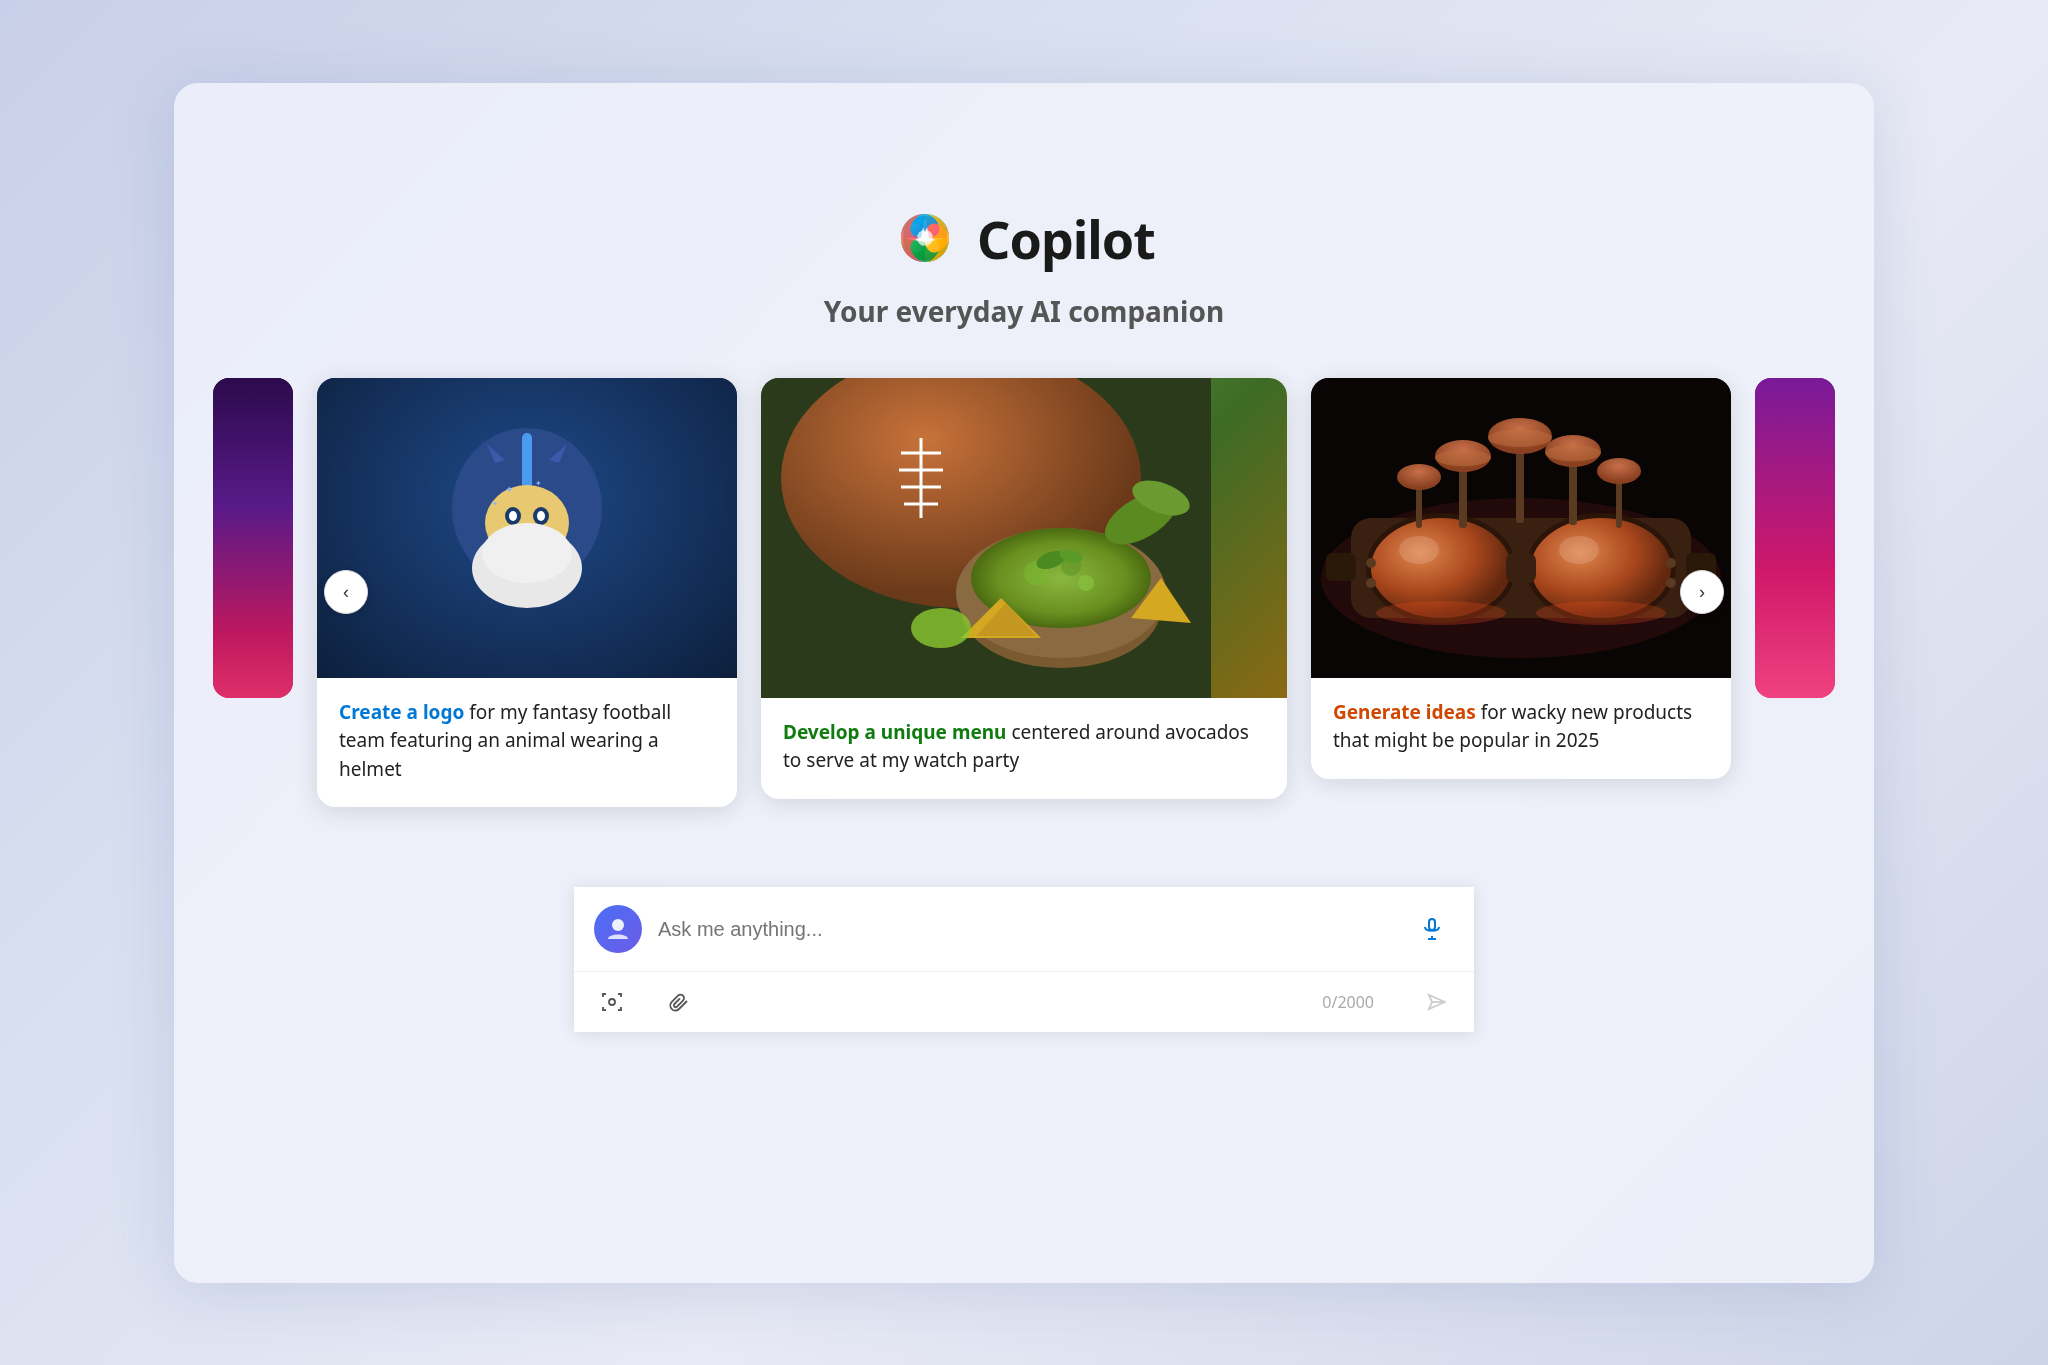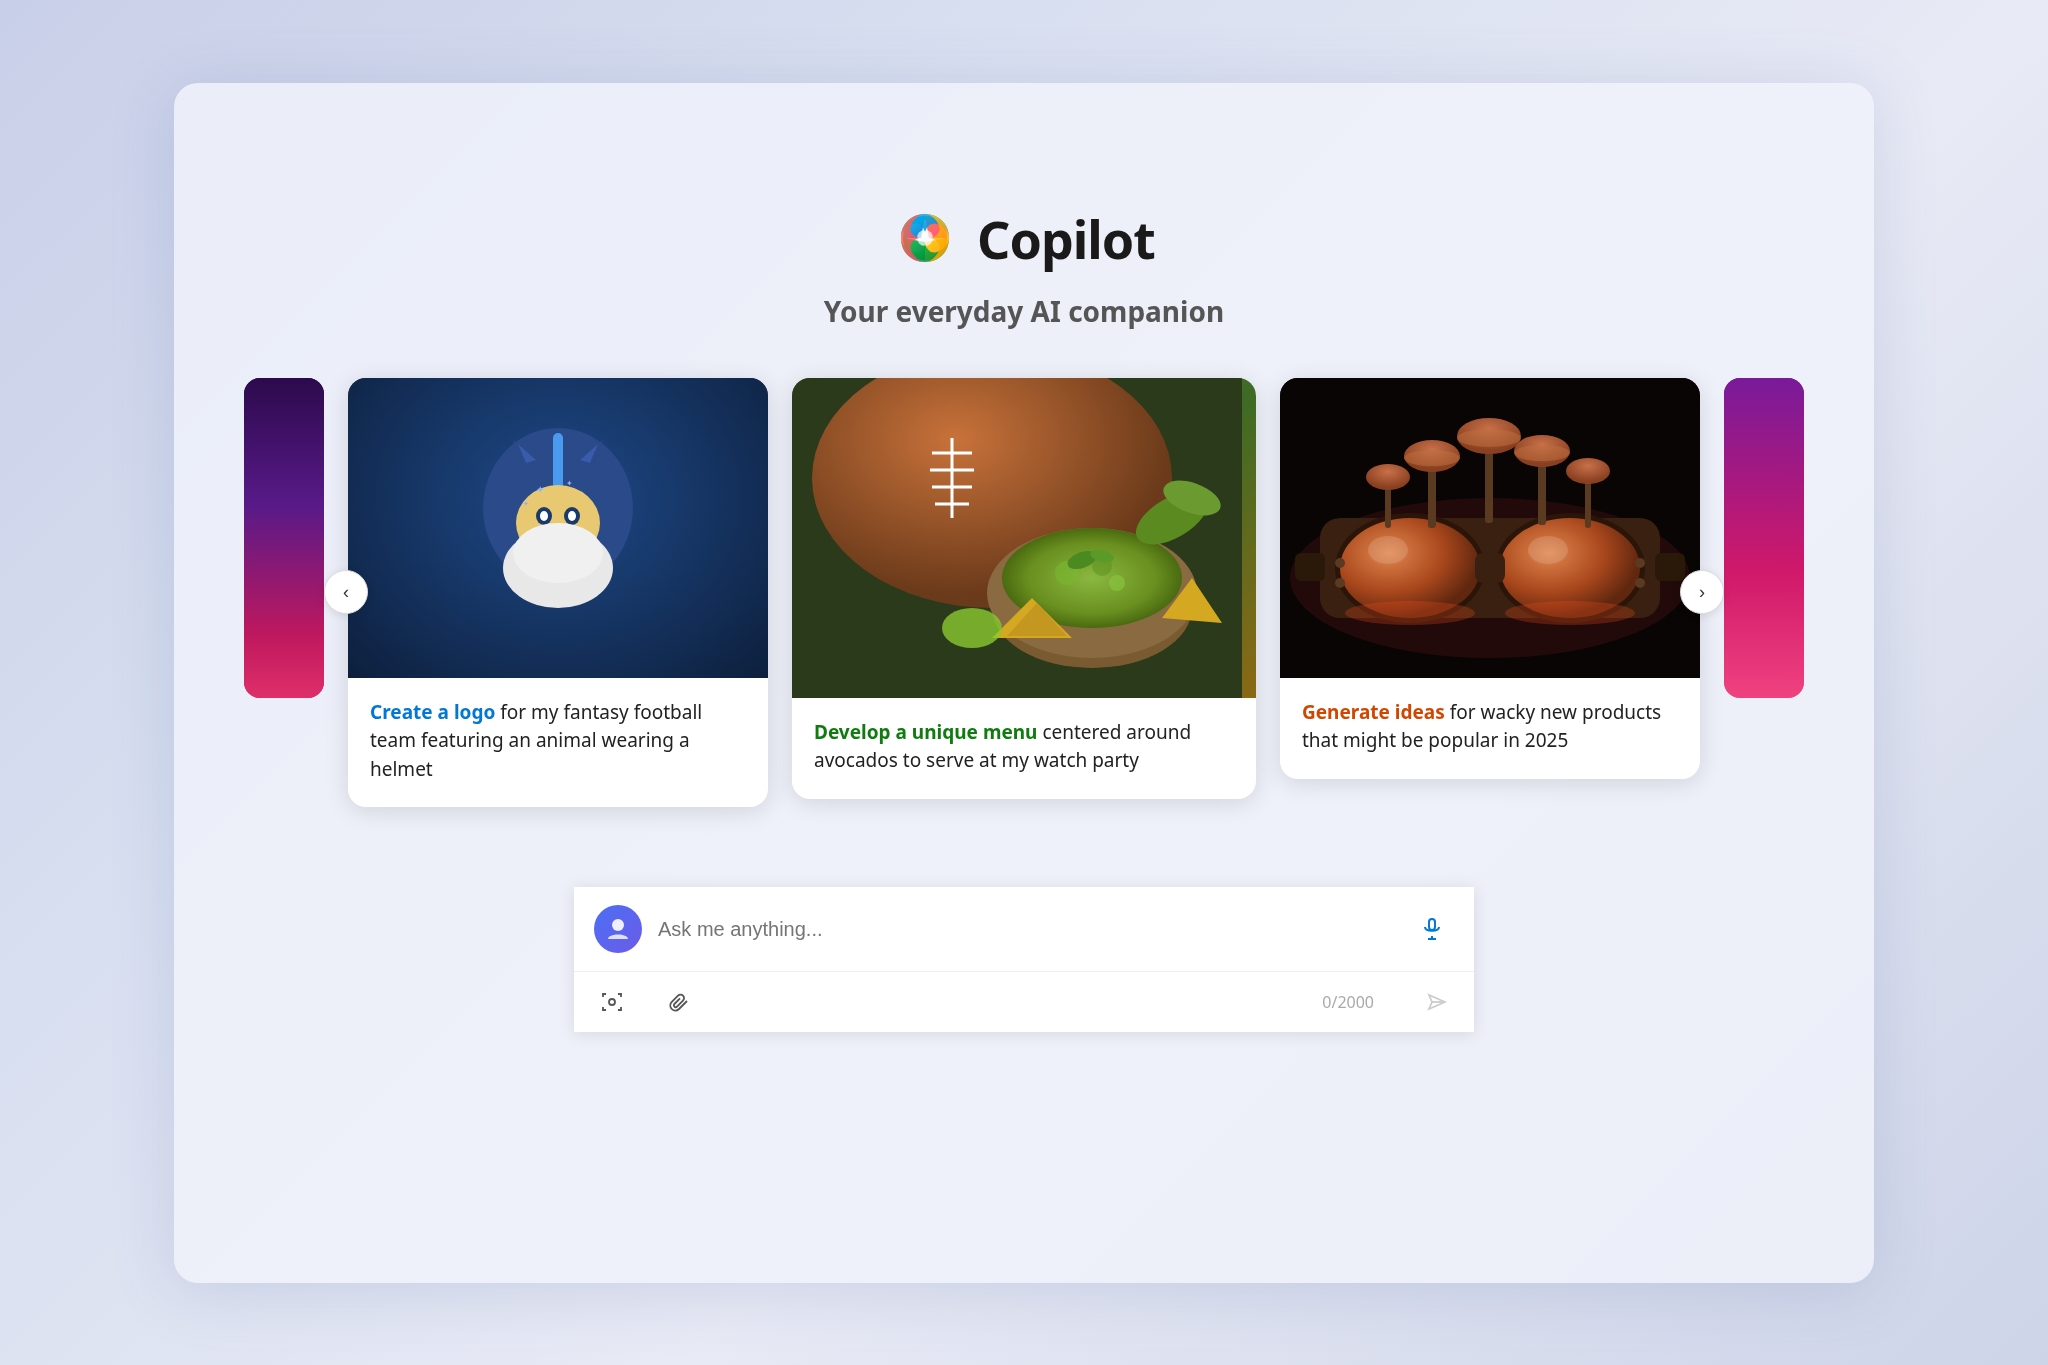--- a/index.html
+++ b/index.html
@@ -372,21 +372,21 @@
             <text x="88" y="95" font-size="10" fill="#8ab4f8">✦</text>
             <text x="118" y="88" font-size="8" fill="#8ab4f8">✦</text>
             <text x="75" y="108" font-size="7" fill="#8ab4f8">✦</text>
           </svg>
         </div>
         <div class="card-text">
           <span class="card-highlight highlight-blue">Create a logo</span><span> for my fantasy football team featuring an animal wearing a helmet</span>
         </div>
       </div>
 
-      <div class="card" style="width:464px;">
+      <div class="card" style="width:526px;">
         <div class="card-img-avocado" style="height:320px;">
           <svg width="450" height="320" viewBox="0 0 450 320" style="position:absolute;top:0;left:0;">
 
             <defs>
               <radialGradient id="ballGrad" cx="40%" cy="35%" r="60%">
                 <stop offset="0%" style="stop-color:#c8723a"></stop>
                 <stop offset="100%" style="stop-color:#6b3a1a"></stop>
               </radialGradient>
               <radialGradient id="guacGrad" cx="50%" cy="50%" r="50%">
                 <stop offset="0%" style="stop-color:#8ab840"></stop>

